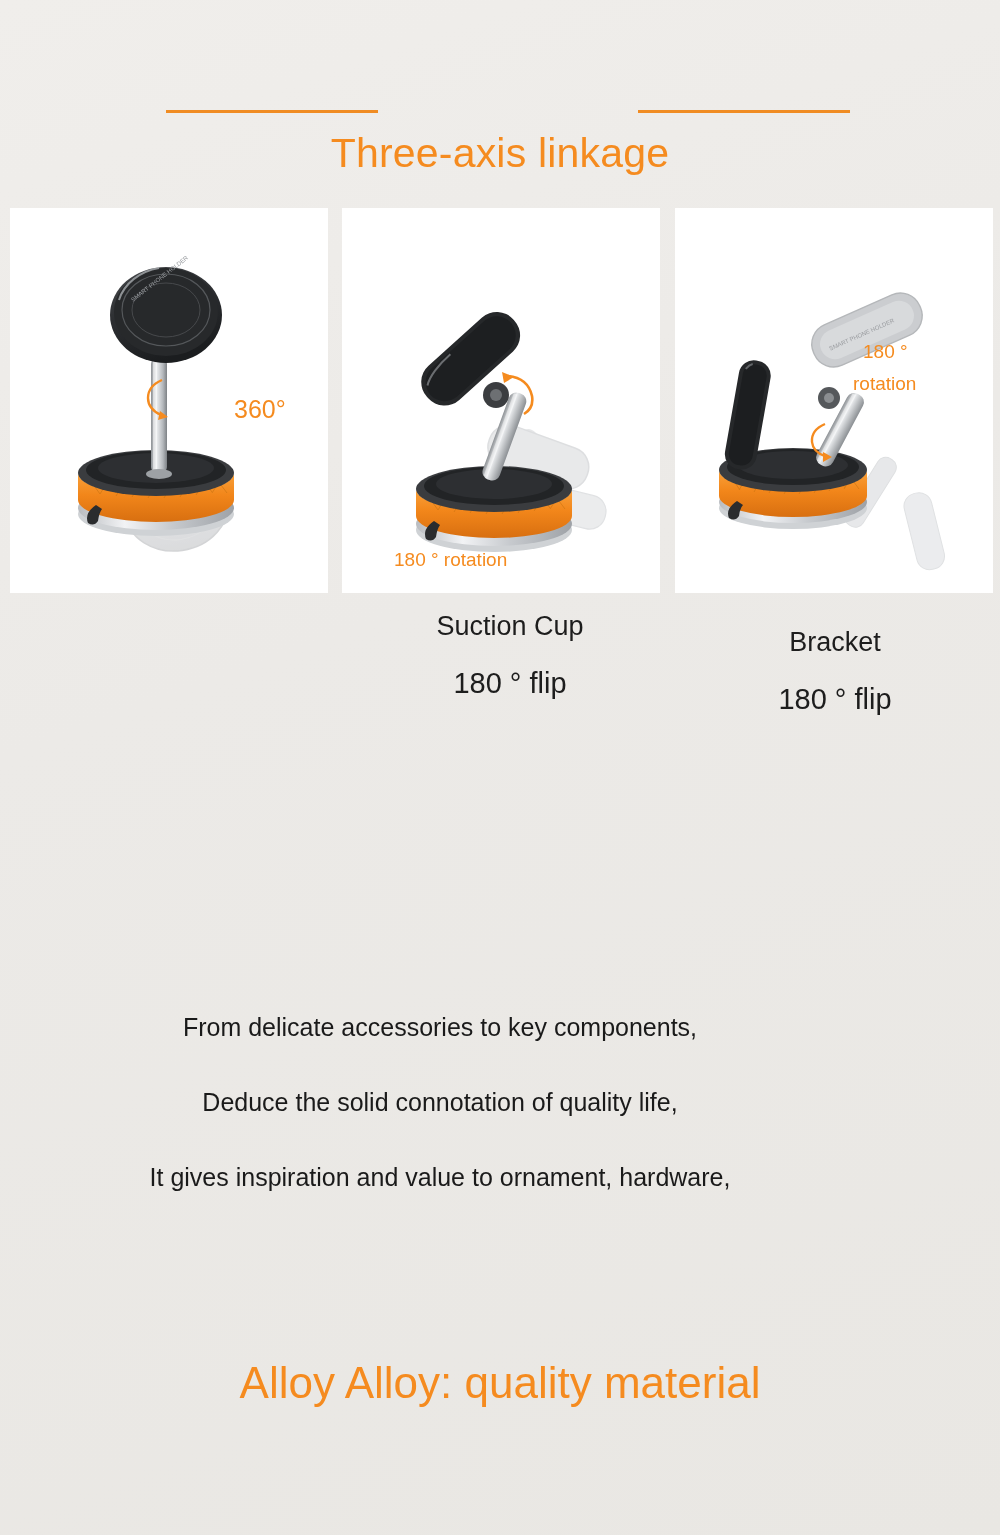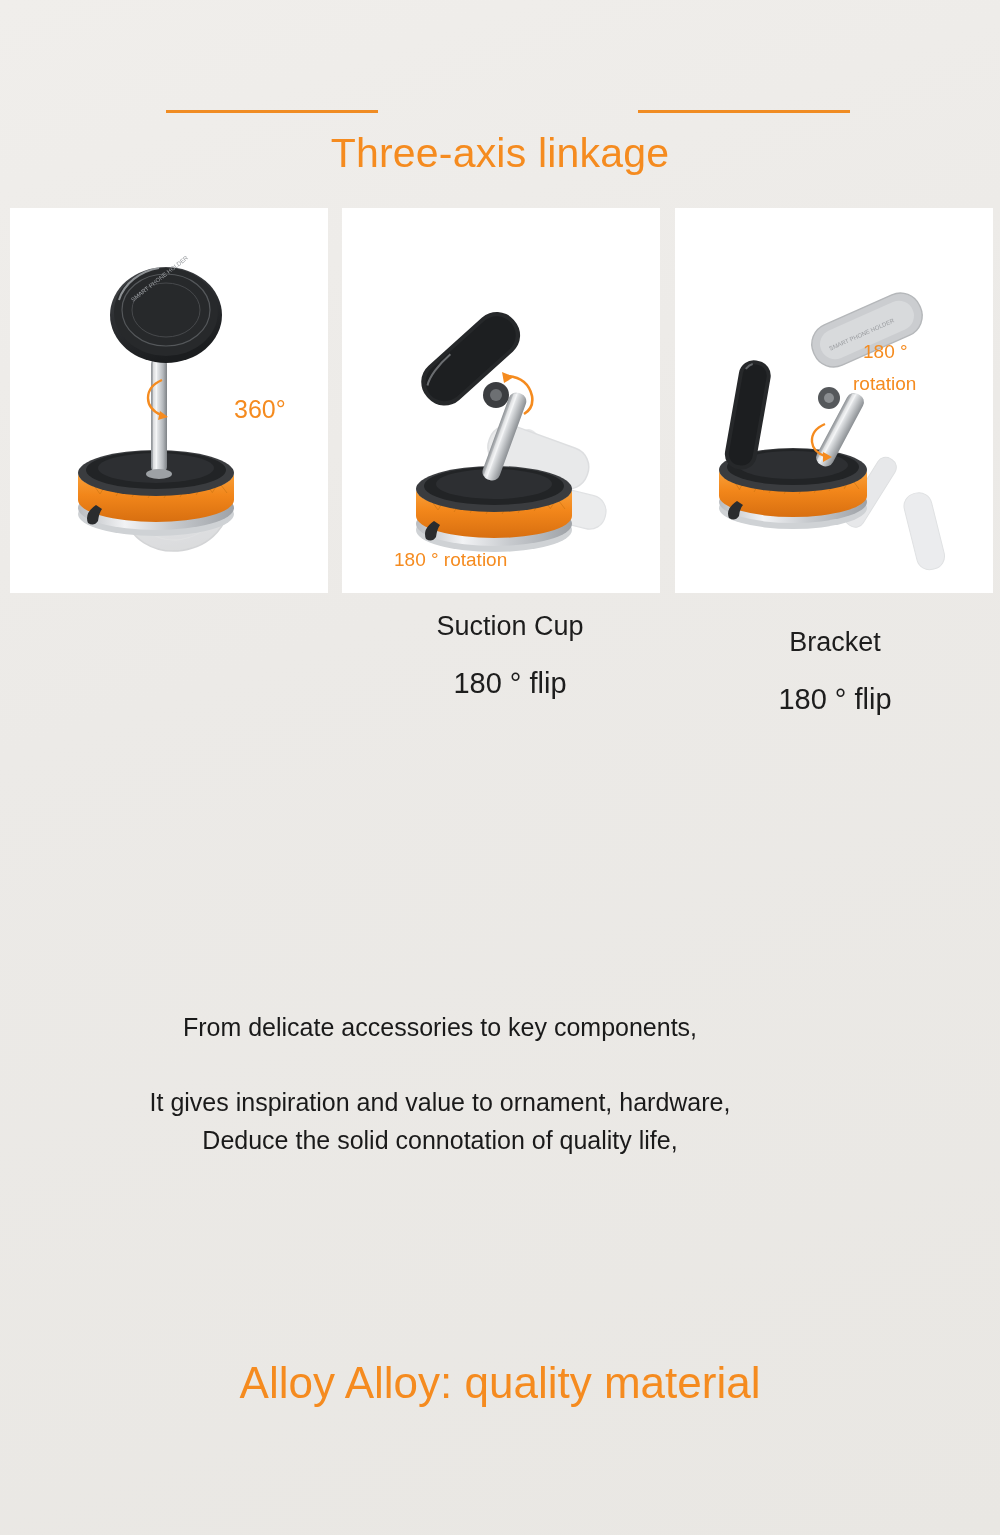--- a/index.html
+++ b/index.html
@@ -367,19 +367,19 @@
       <div class="val">180 ° flip</div>
     </div>
     <div class="lab l3">
       <div class="name">Bracket</div>
       <div class="val">180 ° flip</div>
     </div>
   </div>
 
   <div class="para">
     <div class="line">From delicate accessories to key components,</div>
+    <div class="line">Deduce the solid connotation of quality life,</div>
     <div class="line tight">It gives inspiration and value to ornament, hardware,</div>
-    <div class="line">Deduce the solid connotation of quality life,</div>
   </div>
 
   <div class="footline">Alloy Alloy: quality material</div>
 
 </div>
 
 </body></html>

